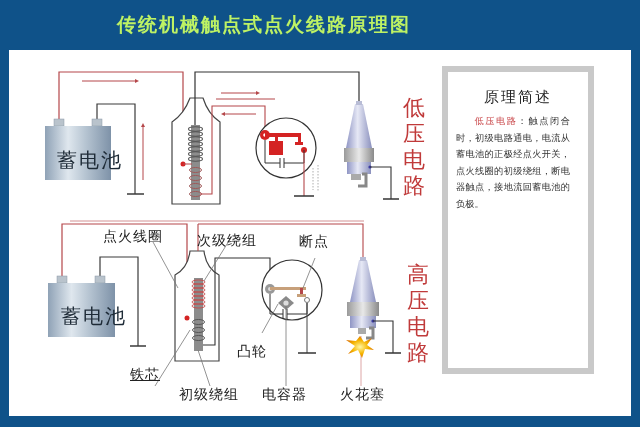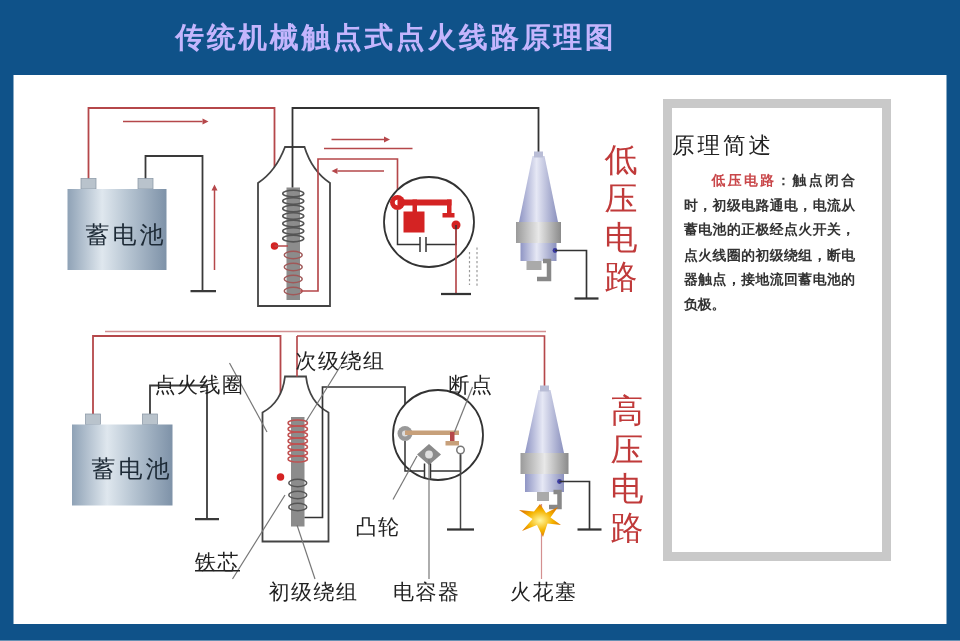--- a/index.html
+++ b/index.html
@@ -8,49 +8,49 @@
       background: #0d4f86;
       font-family: "DejaVu Sans", "Liberation Sans", sans-serif;
       position: relative;
     }
     .frame {
       position: absolute; left: 0; top: 0; width: 640px; height: 427px;
       background: #0f5289;
     }
     .title {
       position: absolute; left: 0; top: 12px; width: 528px; text-align: center;
-      color: #c4b5fd; font-size: 19px; font-weight: bold; letter-spacing: 2px;
+      color: #bef264; font-size: 19px; font-weight: bold; letter-spacing: 2px;
     }
     .panel {
       position: absolute; left: 9px; top: 50px; width: 622px; height: 366px;
       background: #ffffff;
     }
     svg.diagram { position: absolute; left: 0; top: 0; }
     .lbl {
       position: absolute; font-size: 14px; color: #222; white-space: nowrap;
       letter-spacing: 1px;
     }
-    .battery-label { font-size: 16px; color: #1d2a36; letter-spacing: 2px; }
+    .battery-label { font-size: 20px; color: #1d2a36; letter-spacing: 2px; }
     .vert {
       position: absolute; width: 22px; color: #c03a3a; font-size: 22px;
       line-height: 26px; text-align: center;
     }
     .vert span { display: block; }
     .desc {
       position: absolute; left: 442px; top: 66px; width: 152px; height: 308px;
       background: #ffffff;
       border: 6px solid #c9c9c9; box-sizing: border-box;
     }
     .desc-title {
-      text-align: left; font-size: 15px; color: #222; margin-top: 16px;
+      text-align: center; font-size: 15px; color: #222; margin-top: 16px;
       letter-spacing: 2px;
     }
     .desc-p {
       font-size: 9.2px; line-height: 16.6px; color: #333; margin: 0 18px 0 8px;
-      text-indent: 2em; text-align: justify; font-weight: bold;
+      text-indent: 2em; text-align: justify;
     }
     .desc-p .hl { color: #c9474a; }
   </style>
 </head>
 <body>
 
 <div class="frame"></div>
 <div class="title">传统机械触点式点火线路原理图</div>
 
 <div class="panel">
@@ -229,23 +229,23 @@
         <polygon points="360,336 364,342 372,338 367,345 374,350 365,349 362,358 358,350 348,354 355,346 346,340 356,341" fill="url(#spark)"></polygon>
       </g>
       <polyline points="373,321 393,321 393,353" fill="none" stroke="#333" stroke-width="1.1"></polyline>
       <line x1="385" y1="353" x2="401" y2="353" stroke="#333" stroke-width="1.5"></line>
     </g>
   </svg>
 
   <div class="lbl battery-label" style="left:48px; top:97px;">蓄电池</div>
   <div class="lbl battery-label" style="left:52px; top:253px;">蓄电池</div>
 
-  <div class="lbl" style="left:94px; top:198px;">点火线圈</div>
+  <div class="lbl" style="left:94px; top:178px;">点火线圈</div>
   <div class="lbl" style="left:188px; top:182px;">次级绕组</div>
-  <div class="lbl" style="left:290px; top:198px;text-align:right;">断点</div>
+  <div class="lbl" style="left:290px; top:183px;text-align:right;">断点</div>
   <div class="lbl" style="left:228px; top:293px;">凸轮</div>
   <div class="lbl" style="left:121px; top:316px;text-decoration:underline;">铁芯</div>
   <div class="lbl" style="left:170px; top:336px;">初级绕组</div>
   <div class="lbl" style="left:253px; top:336px;">电容器</div>
   <div class="lbl" style="left:331px; top:336px;text-align:right;">火花塞</div>
 
   <div class="vert" style="left:394px; top:45px;">
     <span>低</span>
     <span>压</span>
     <span>电</span>

